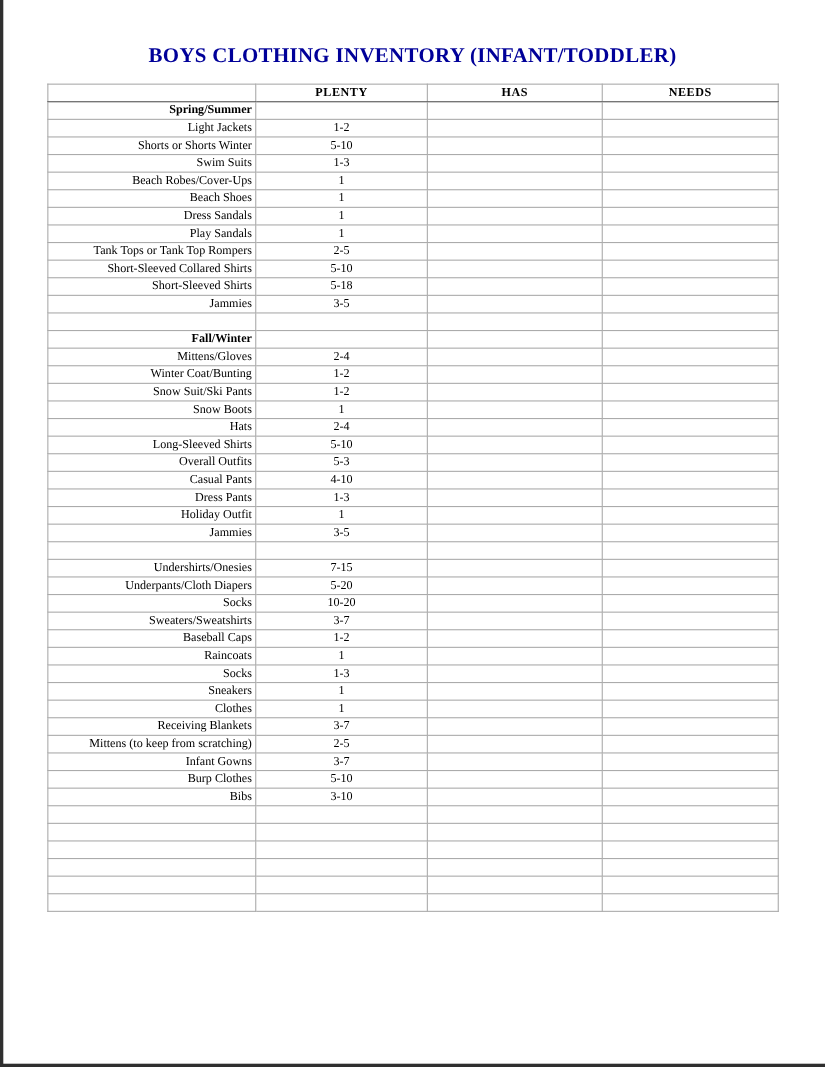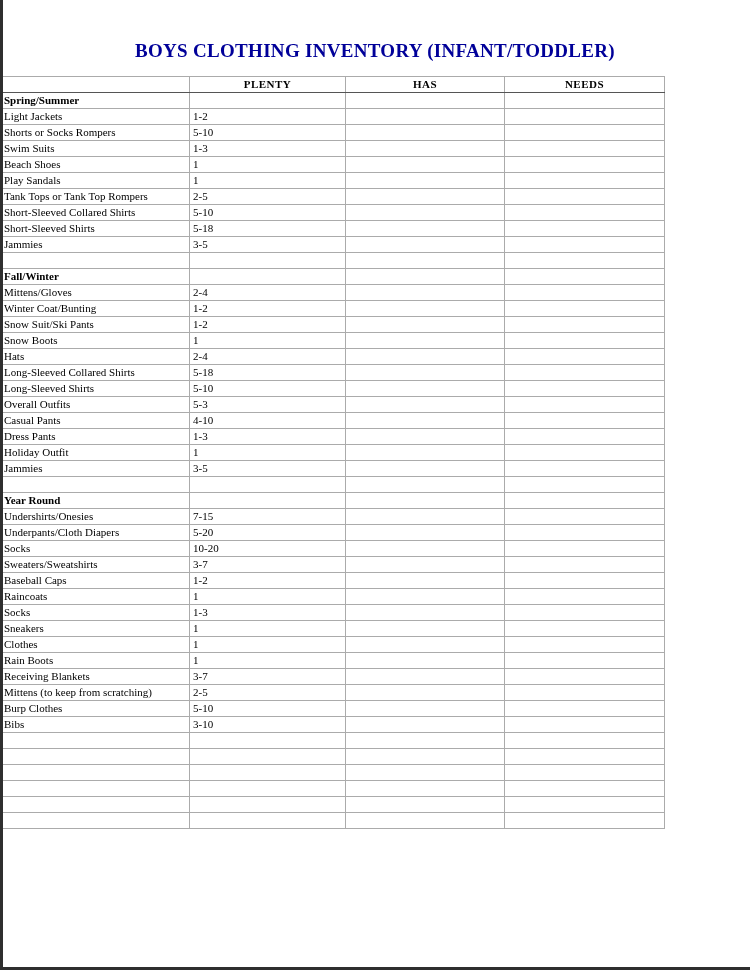--- a/index.html
+++ b/index.html
@@ -29,20 +29,21 @@
   .title {
     margin: 0 0 14px 0;
     text-align: center;
     font-size: 19px;
     font-weight: bold;
     letter-spacing: 0.3px;
     color: var(--title-color, #000099);
     font-family: "Liberation Serif", serif;
   }
   table.inventory {
+    margin-left: 43px;
     width: 664px;
     border-collapse: collapse;
     table-layout: fixed;
     padding-left: 44px;
   }
   .c-item   { width: 189px; }
   .c-plenty { width: 156px; }
   .c-has    { width: 159px; }
   .c-needs  { width: 160px; }
 
@@ -56,22 +57,22 @@
     vertical-align: middle;
     overflow: hidden;
     white-space: nowrap;
   }
   table.inventory thead th {
     font-weight: bold;
     text-align: center;
     letter-spacing: 0.5px;
     border-bottom-color: #555555;
   }
-  td.item   { text-align: left; font-family: Liberation Serif, serif; }
-  td.plenty { }
+  td.item   { text-align: right; font-family: Liberation Serif, serif; }
+  td.plenty { text-align: center; }
   tr.section-row td.item { font-weight: bold; }
 </style>
 </head>
 <body>
 
 <div class="page">
   <h1 class="title">BOYS CLOTHING INVENTORY (INFANT/TODDLER)</h1>
 
   <table class="inventory">
     <colgroup>
@@ -95,33 +96,45 @@
           <td></td>
           <td></td>
         </tr>
         <tr class="item-row">
           <td class="item">Light Jackets</td>
           <td class="plenty">1-2</td>
           <td></td>
           <td></td>
         </tr>
         <tr class="item-row">
-          <td class="item">Shorts or Socks Rompers</td>
+          <td class="item">Shorts or Shorts Winter</td>
           <td class="plenty">5-10</td>
           <td></td>
           <td></td>
         </tr>
         <tr class="item-row">
           <td class="item">Swim Suits</td>
           <td class="plenty">1-3</td>
           <td></td>
           <td></td>
         </tr>
         <tr class="item-row">
+          <td class="item">Beach Robes/Cover-Ups</td>
+          <td class="plenty">1</td>
+          <td></td>
+          <td></td>
+        </tr>
+        <tr class="item-row">
           <td class="item">Beach Shoes</td>
+          <td class="plenty">1</td>
+          <td></td>
+          <td></td>
+        </tr>
+        <tr class="item-row">
+          <td class="item">Dress Sandals</td>
           <td class="plenty">1</td>
           <td></td>
           <td></td>
         </tr>
         <tr class="item-row">
           <td class="item">Play Sandals</td>
           <td class="plenty">1</td>
           <td></td>
           <td></td>
         </tr>
@@ -185,26 +198,20 @@
           <td></td>
           <td></td>
         </tr>
         <tr class="item-row">
           <td class="item">Hats</td>
           <td class="plenty">2-4</td>
           <td></td>
           <td></td>
         </tr>
         <tr class="item-row">
-          <td class="item">Long-Sleeved Collared Shirts</td>
-          <td class="plenty">5-18</td>
-          <td></td>
-          <td></td>
-        </tr>
-        <tr class="item-row">
           <td class="item">Long-Sleeved Shirts</td>
           <td class="plenty">5-10</td>
           <td></td>
           <td></td>
         </tr>
         <tr class="item-row">
           <td class="item">Overall Outfits</td>
           <td class="plenty">5-3</td>
           <td></td>
           <td></td>
@@ -232,26 +239,20 @@
           <td class="plenty">3-5</td>
           <td></td>
           <td></td>
         </tr>
         <tr class="blank-row">
           <td class="item"></td>
           <td class="plenty"></td>
           <td></td>
           <td></td>
         </tr>
-        <tr class="section-row">
-          <td class="item">Year Round</td>
-          <td class="plenty"></td>
-          <td></td>
-          <td></td>
-        </tr>
         <tr class="item-row">
           <td class="item">Undershirts/Onesies</td>
           <td class="plenty">7-15</td>
           <td></td>
           <td></td>
         </tr>
         <tr class="item-row">
           <td class="item">Underpants/Cloth Diapers</td>
           <td class="plenty">5-20</td>
           <td></td>
@@ -293,34 +294,34 @@
           <td></td>
           <td></td>
         </tr>
         <tr class="item-row">
           <td class="item">Clothes</td>
           <td class="plenty">1</td>
           <td></td>
           <td></td>
         </tr>
         <tr class="item-row">
-          <td class="item">Rain Boots</td>
-          <td class="plenty">1</td>
-          <td></td>
-          <td></td>
-        </tr>
-        <tr class="item-row">
           <td class="item">Receiving Blankets</td>
           <td class="plenty">3-7</td>
           <td></td>
           <td></td>
         </tr>
         <tr class="item-row">
           <td class="item">Mittens (to keep from scratching)</td>
           <td class="plenty">2-5</td>
+          <td></td>
+          <td></td>
+        </tr>
+        <tr class="item-row">
+          <td class="item">Infant Gowns</td>
+          <td class="plenty">3-7</td>
           <td></td>
           <td></td>
         </tr>
         <tr class="item-row">
           <td class="item">Burp Clothes</td>
           <td class="plenty">5-10</td>
           <td></td>
           <td></td>
         </tr>
         <tr class="item-row">

